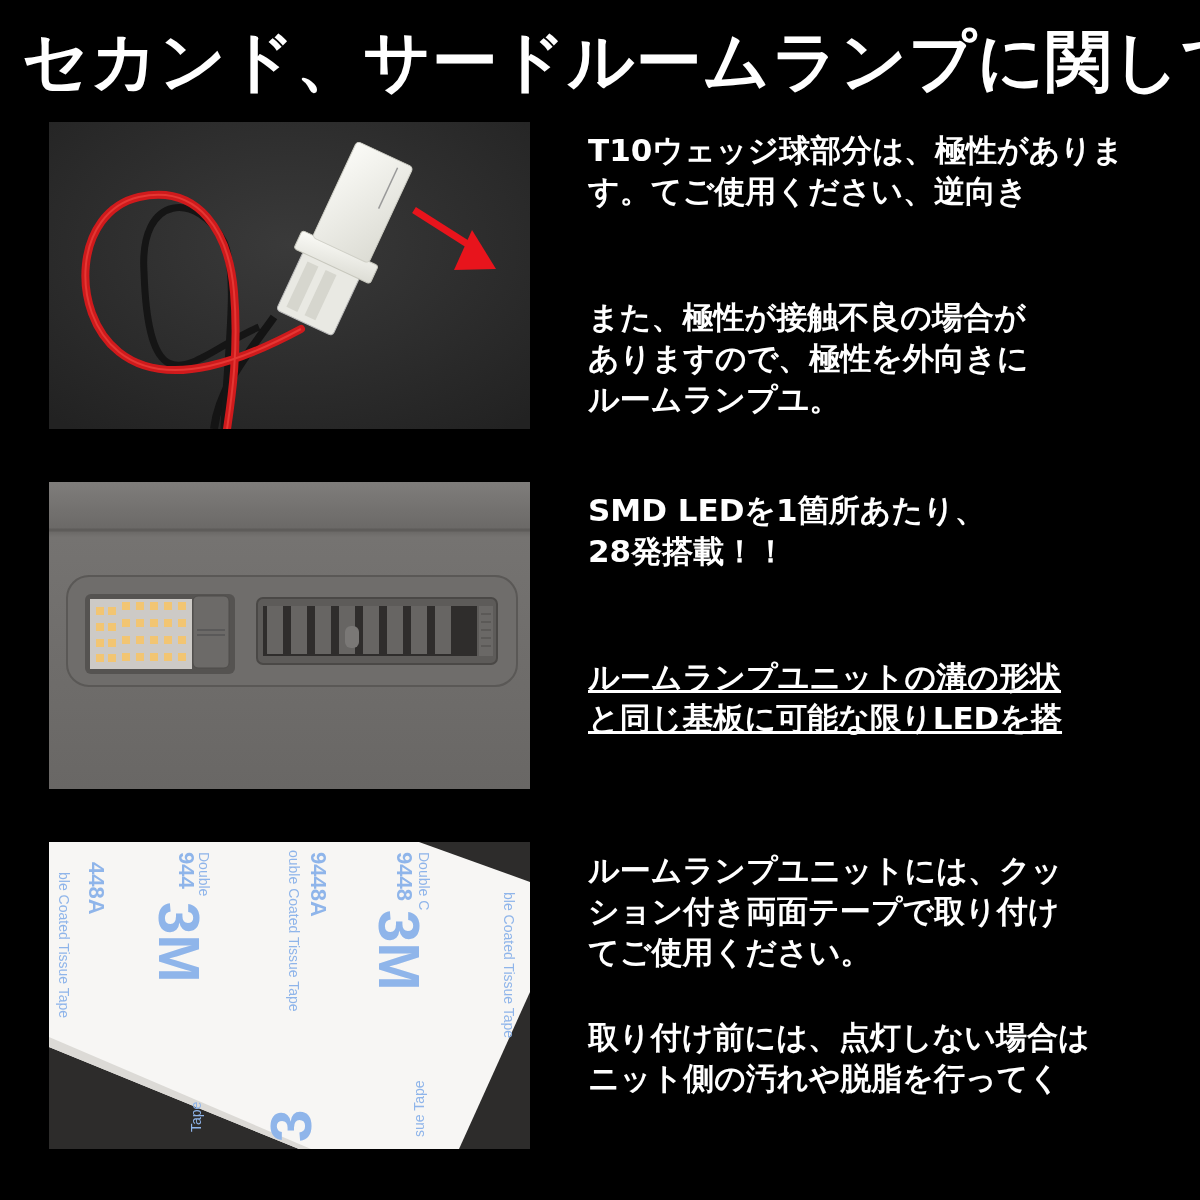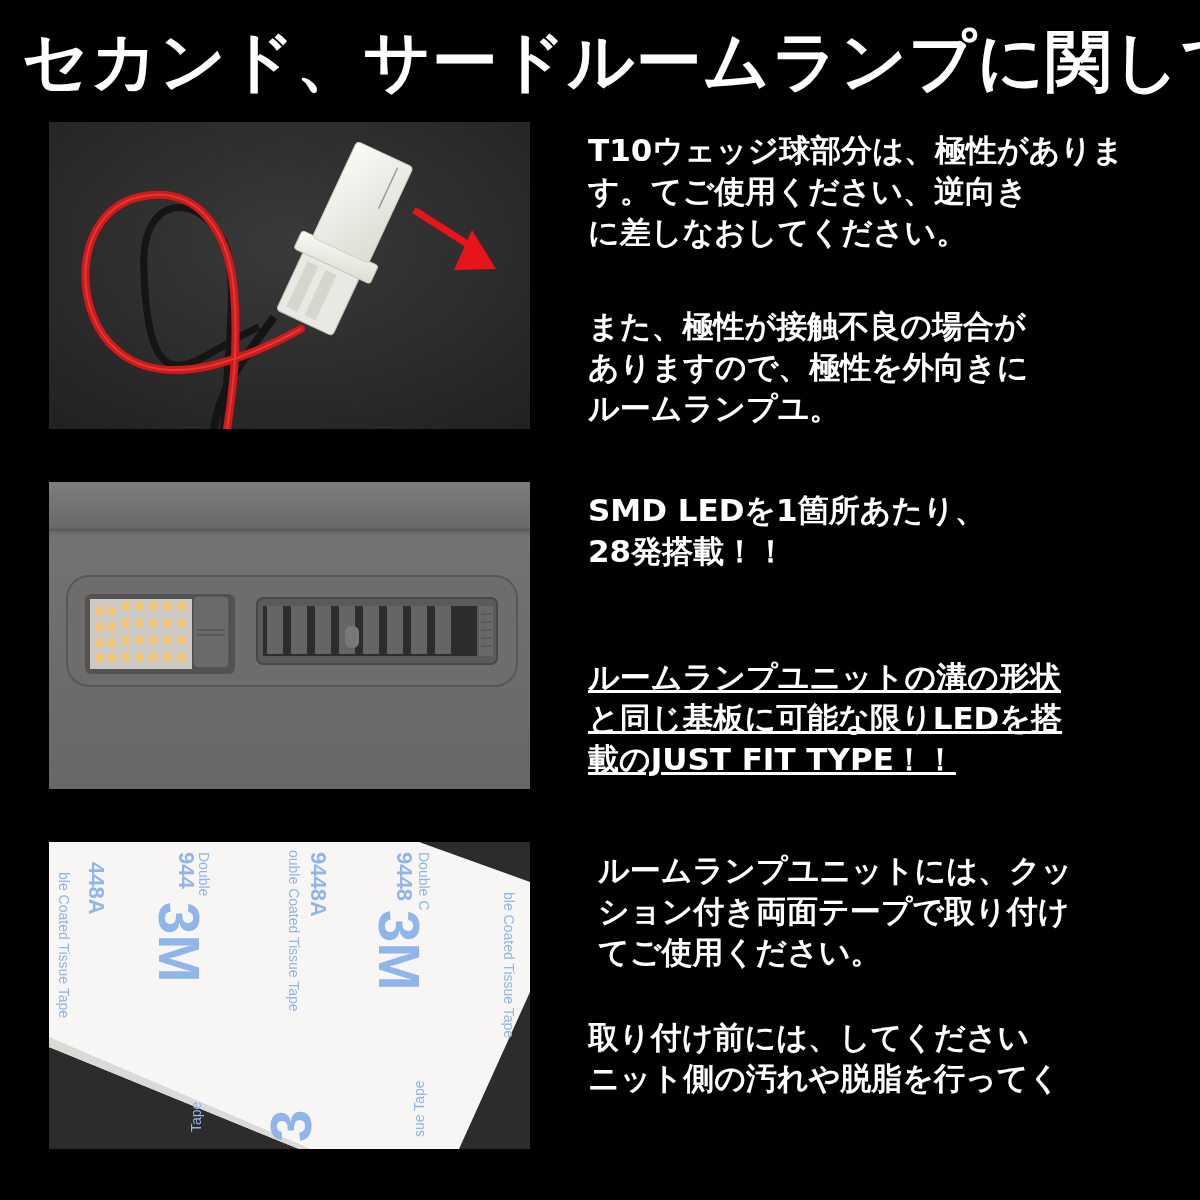--- a/index.html
+++ b/index.html
@@ -57,23 +57,22 @@
     </g>
 
     <line x1="365" y1="88" x2="420" y2="123" stroke="#e8141c" stroke-width="7"></line>
     <polygon points="405,148 447,147 423,108" fill="#e8141c"></polygon>
   </svg>
 </div>
 
 <div class="text-block" style="top:130px;">
   <span class="line">T10ウェッジ球部分は、極性がありま</span>
   <span class="line">す。てご使用ください、逆向き</span>
-  <span class="line">に差しなおしてください。</span>
 </div>
-<div class="text-block" style="top:297px;margin-top:9px;">
+<div class="text-block" style="top:297px;">
   <span class="line">また、極性が接触不良の場合が</span>
   <span class="line">ありますので、極性を外向きに</span>
   <span class="line">ルームランプユ。</span>
 </div>
 
 <div class="photo" style="top:482px;">
   <svg viewBox="0 0 481 307" xmlns="http://www.w3.org/2000/svg">
     <defs>
       <linearGradient id="ceil" x1="0" y1="0" x2="0" y2="1">
         <stop offset="0%" stop-color="#7f7d7b"></stop>
@@ -150,21 +149,20 @@
   </svg>
 </div>
 
 <div class="text-block" style="top:490px;">
   <span class="line">SMD LEDを1箇所あたり、</span>
   <span class="line">28発搭載！！</span>
 </div>
 <div class="text-block" style="top:657px;text-decoration:underline;">
   <span class="line">ルームランプユニットの溝の形状</span>
   <span class="line">と同じ基板に可能な限りLEDを搭</span>
-  <span class="line">載のJUST FIT TYPE！！</span>
 </div>
 
 <div class="photo" style="top:842px;">
   <svg viewBox="0 0 481 307" xmlns="http://www.w3.org/2000/svg">
     <rect width="481" height="307" fill="#2d2c2b"></rect>
     <polygon points="0,0 370,0 481,40 481,150 410,307 250,307 0,205" fill="#f7f6f4"></polygon>
     <polygon points="0,205 250,307 262,307 0,195" fill="#dcdad6"></polygon>
     <g fill="#8fb5ea" font-family="Liberation Sans, sans-serif">
       <text transform="translate(40,20) rotate(90)" font-size="22" font-weight="bold">448A</text>
       <text transform="translate(10,30) rotate(90)" font-size="14">ble Coated Tissue Tape</text>
@@ -177,21 +175,21 @@
       <text transform="translate(370,10) rotate(90)" font-size="14">Double C</text>
       <text transform="translate(330,68) rotate(90)" font-size="58" font-weight="bold">3M</text>
       <text transform="translate(455,50) rotate(90)" font-size="14">ble Coated Tissue Tape</text>
       <text transform="translate(375,295) rotate(-90)" font-size="14">sue Tape</text>
       <text transform="translate(152,290) rotate(-90)" font-size="14">Tape</text>
       <text transform="translate(262,300) rotate(-90)" font-size="58" font-weight="bold">3</text>
     </g>
   </svg>
 </div>
 
-<div class="text-block" style="top:850px;margin-left:10px;">
+<div class="text-block" style="top:850px;">
   <span class="line">ルームランプユニットには、クッ</span>
   <span class="line">ション付き両面テープで取り付け</span>
   <span class="line">てご使用ください。</span>
 </div>
 <div class="text-block" style="top:1017px;">
-  <span class="line">取り付け前には、してください</span>
+  <span class="line">取り付け前には、点灯しない場合は</span>
   <span class="line">ニット側の汚れや脱脂を行ってく</span>
 </div>
 
 </body></html>

